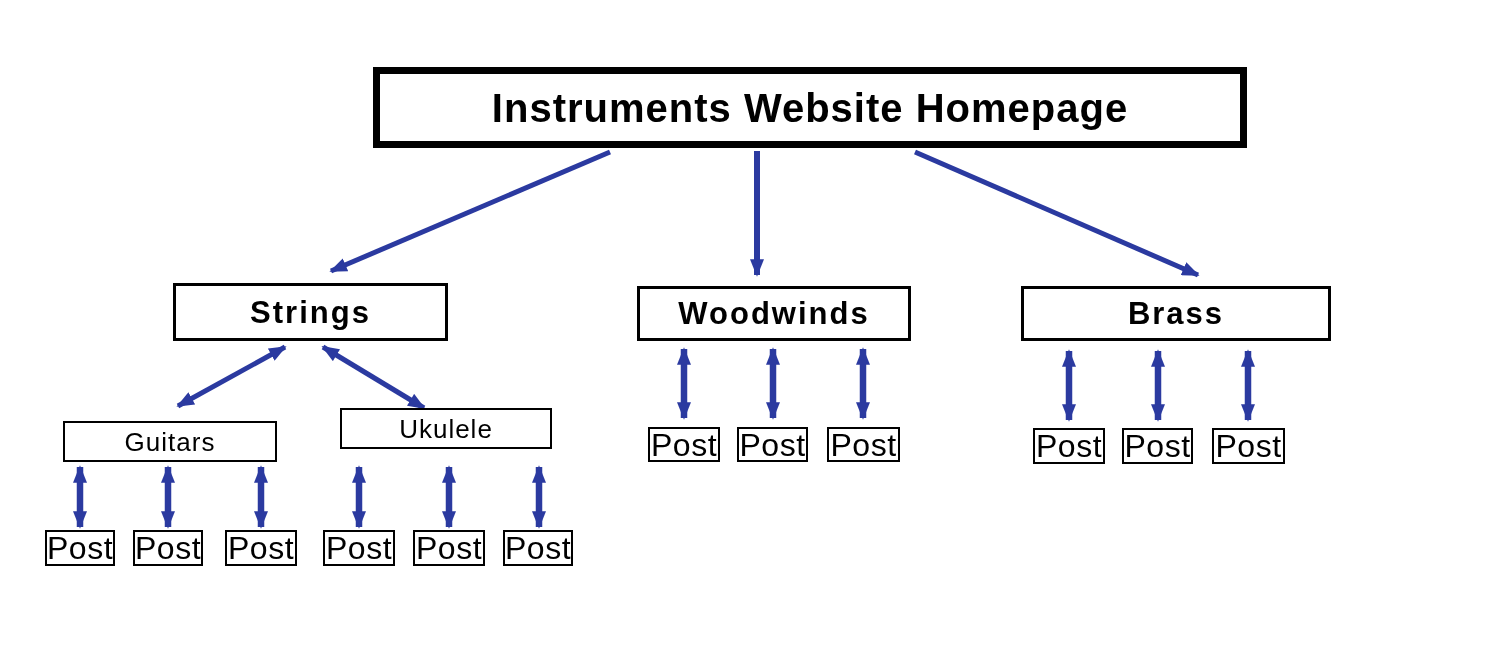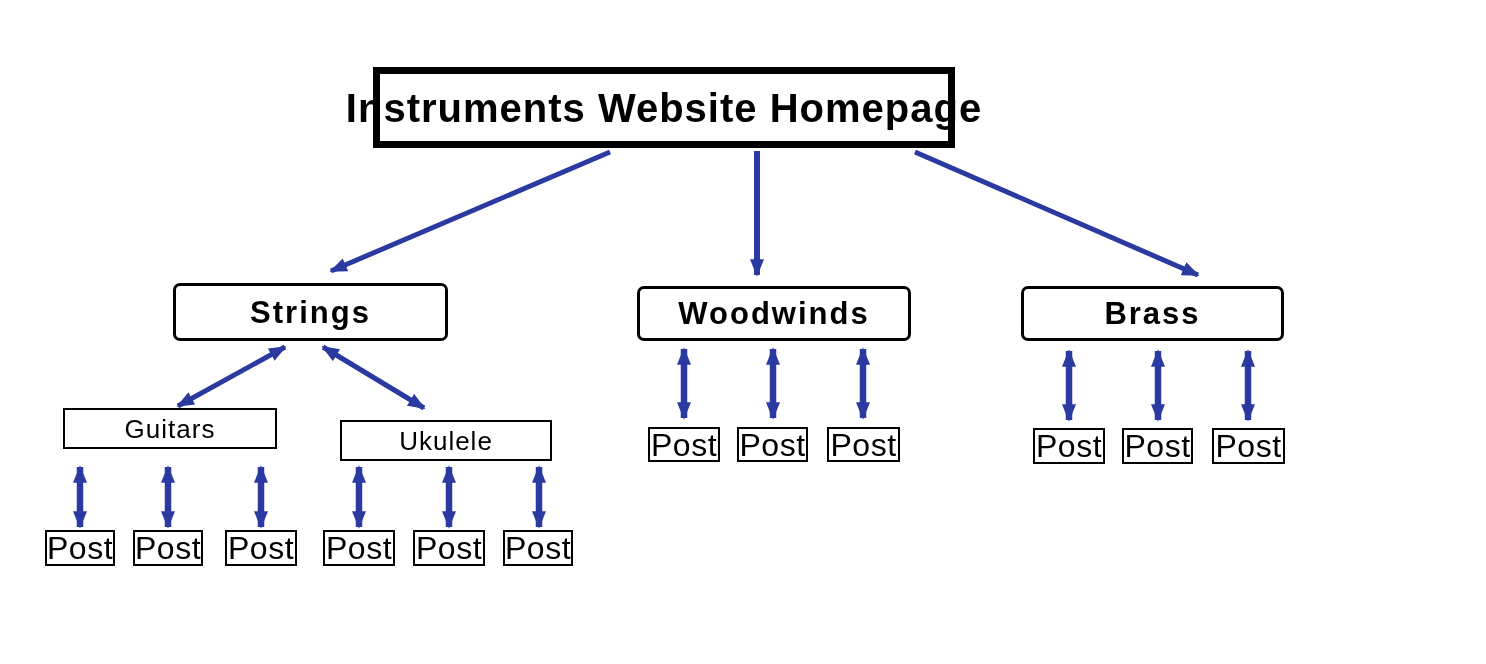--- a/index.html
+++ b/index.html
@@ -46,21 +46,20 @@
     border-width: 7px;
     font-weight: bold;
     font-size: 40px;
     letter-spacing: 1px;
   }
   .node.category {
     border-width: 3px;
     font-weight: bold;
     font-size: 31px;
     letter-spacing: 2px;
-    border-radius: 7px;
   }
   .node.subcategory {
     font-size: 26px;
     letter-spacing: 1px;
   }
   .node.post {
     font-size: 32px;
     letter-spacing: 0.5px;
   }
 </style>
@@ -93,28 +92,28 @@
 
     <line class="w65" x1="684" y1="349" x2="684" y2="418" marker-start="url(#ah)" marker-end="url(#ah)"></line>
     <line class="w65" x1="773" y1="349" x2="773" y2="418" marker-start="url(#ah)" marker-end="url(#ah)"></line>
     <line class="w65" x1="863" y1="349" x2="863" y2="418" marker-start="url(#ah)" marker-end="url(#ah)"></line>
 
     <line class="w65" x1="1069" y1="351" x2="1069" y2="420" marker-start="url(#ah)" marker-end="url(#ah)"></line>
     <line class="w65" x1="1158" y1="351" x2="1158" y2="420" marker-start="url(#ah)" marker-end="url(#ah)"></line>
     <line class="w65" x1="1248" y1="351" x2="1248" y2="420" marker-start="url(#ah)" marker-end="url(#ah)"></line>
   </svg>
 
-  <div class="node root" style="left:373px; top:67px; width:582px; height:81px;">Instruments Website Homepage</div>
+  <div class="node root" style="left:373px; top:67px; width:874px; height:81px;">Instruments Website Homepage</div>
 
   <div class="node category" style="left:173px; top:283px; width:275px; height:58px;">Strings</div>
   <div class="node category" style="left:637px; top:286px; width:274px; height:55px;text-align:center;">Woodwinds</div>
-  <div class="node category" style="left:1021px; top:286px; width:263px; height:55px;">Brass</div>
+  <div class="node category" style="left:1021px; top:286px; width:310px; height:55px;">Brass</div>
 
-  <div class="node subcategory" style="left:63px; top:408px; width:214px; height:41px;">Guitars</div>
-  <div class="node subcategory" style="left:340px; top:420px; width:212px; height:41px;">Ukulele</div>
+  <div class="node subcategory" style="left:63px; top:421px; width:214px; height:41px;">Guitars</div>
+  <div class="node subcategory" style="left:340px; top:408px; width:212px; height:41px;">Ukulele</div>
 
   <div class="node post" style="left:45px; top:530px; width:70px; height:36px;">Post</div>
   <div class="node post" style="left:133px; top:530px; width:70px; height:36px;">Post</div>
   <div class="node post" style="left:225px; top:530px; width:72px; height:36px;">Post</div>
 
   <div class="node post" style="left:323px; top:530px; width:72px; height:36px;">Post</div>
   <div class="node post" style="left:413px; top:530px; width:72px; height:36px;">Post</div>
   <div class="node post" style="left:503px; top:530px; width:70px; height:36px;">Post</div>
 
   <div class="node post" style="left:648px; top:427px; width:72px; height:35px;">Post</div>

